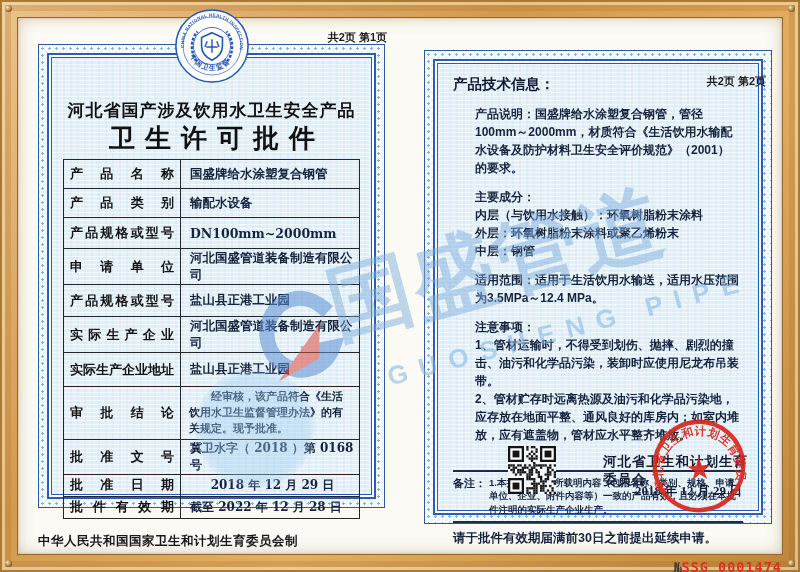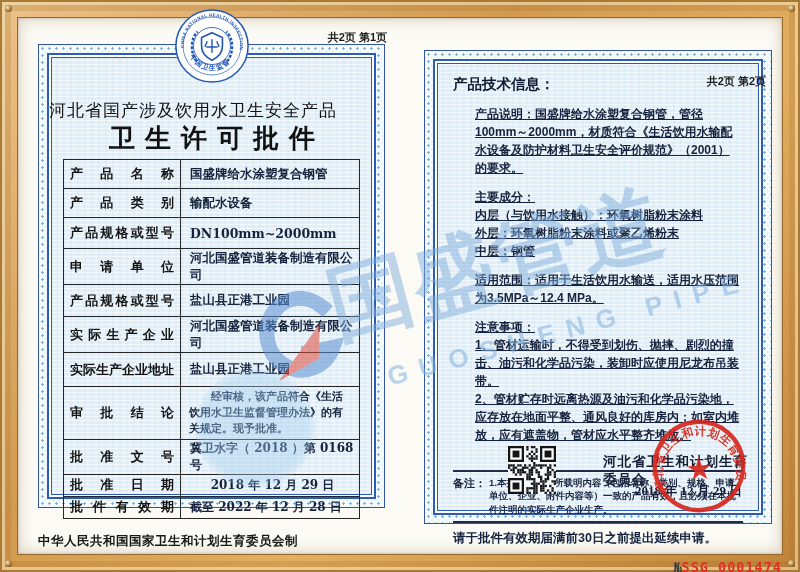--- a/index.html
+++ b/index.html
@@ -25,38 +25,38 @@
   .p2{left:424px;top:50px;width:348px;height:474px;}
   .pgnum{position:absolute;font-size:11px;font-weight:700;color:#1c1c1c;z-index:2;}
   .pg1{top:30px;right:413px;}
   .pg2{top:34px;right:34px;margin-top:40px;}
   .footer1{position:absolute;left:38px;top:533px;font-size:12.5px;font-weight:700;letter-spacing:.5px;color:#181818;z-index:2;}
   .serial{position:absolute;top:559px;right:18px;font-size:13.5px;font-weight:700;z-index:2;font-family:"DejaVu Sans Mono",monospace;}
   .serial .no{color:#3a3a3a;}
   .serial .red{color:#e03025;letter-spacing:1px;}
   
   .emblem{position:absolute;left:50%;top:-37px;margin-left:-38px;width:76px;height:76px;z-index:4;}
-  .t1{position:absolute;left:0;right:0;top:44px;text-align:left;font-size:17px;font-weight:400;
+  .t1{position:absolute;left:0;right:0;top:44px;text-align:center;font-size:17px;font-weight:700;
       letter-spacing:1px;color:#111;font-family:"Liberation Serif","DejaVu Serif",serif;}
   .t2{position:absolute;left:11px;right:0;top:66px;text-align:center;font-size:26px;font-weight:700;
       letter-spacing:10px;color:#111;font-family:"Liberation Serif","DejaVu Serif",serif;}
   table.cert{position:absolute;left:14px;top:104px;width:297px;border-collapse:collapse;}
   table.cert td{border:1px solid #262626;vertical-align:middle;padding:0;}
   td.lab{width:116px;}
   .jl{font-size:13px;font-weight:700;color:#141414;padding:0 6px;text-align:justify;text-align-last:justify;}
   .val{font-size:12.5px;font-weight:700;color:#15233d;padding:0 4px 0 9px;}
   .val.sm{font-size:11px;line-height:1.45;text-indent:2em;padding:2px 8px;}
   .val.mono{font-family:"DejaVu Serif","Liberation Serif",serif;}
   
   .disc{position:absolute;left:195px;top:368px;width:120px;height:120px;border-radius:50%;z-index:4;pointer-events:none;
     background:radial-gradient(circle,rgba(158,204,239,.40) 0 60%,rgba(158,204,239,.16) 70%,transparent 72%);}
   
   .p2c{position:absolute;inset:0;padding:14px 18px;font-size:12px;color:#16233e;box-sizing:border-box;}
   .p2-title{font-size:14.5px;font-weight:700;color:#101b33;}
-  .blk{margin:11px 2px 0 22px;line-height:1.5;font-weight:600;text-decoration:underline;}
+  .blk{margin:11px 2px 0 22px;line-height:1.5;font-weight:600;}
   .blk div{margin:0;}
   .rule{border-top:2px solid #1e2b4c;margin:26px 0 0 0;}
   .rule2{border-top:2px solid #1e2b4c;margin:5px 0 0 0;}
   .remarks{display:flex;margin-top:4px;line-height:1.4;}
   .remarks .rl{font-size:11px;font-weight:700;width:36px;flex:none;}
   .remarks .ri{font-size:9.5px;font-weight:600;color:#1a2742;}
   .renewal{margin-top:7px;font-size:12.5px;font-weight:700;}
   .qr{position:absolute;left:73px;top:385px;width:48px;height:48px;}
   .authority{position:absolute;left:168px;top:392px;font-size:13.5px;font-weight:700;letter-spacing:1px;
       font-family:"Liberation Serif","DejaVu Serif",serif;color:#131d36;}

